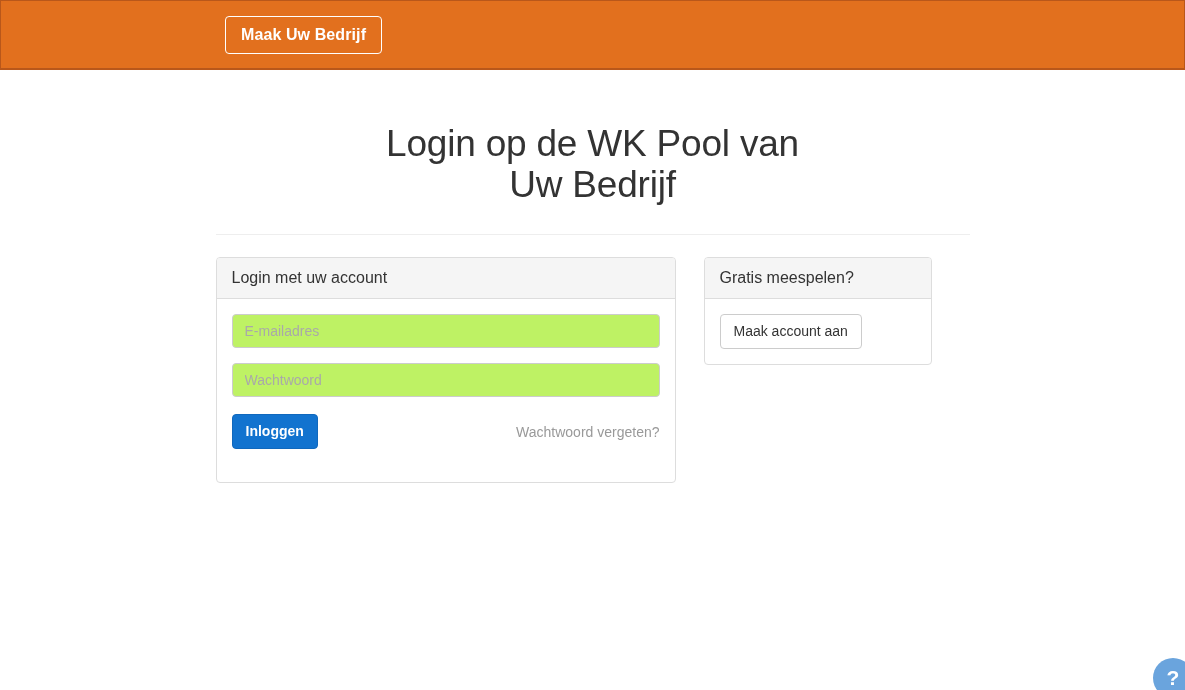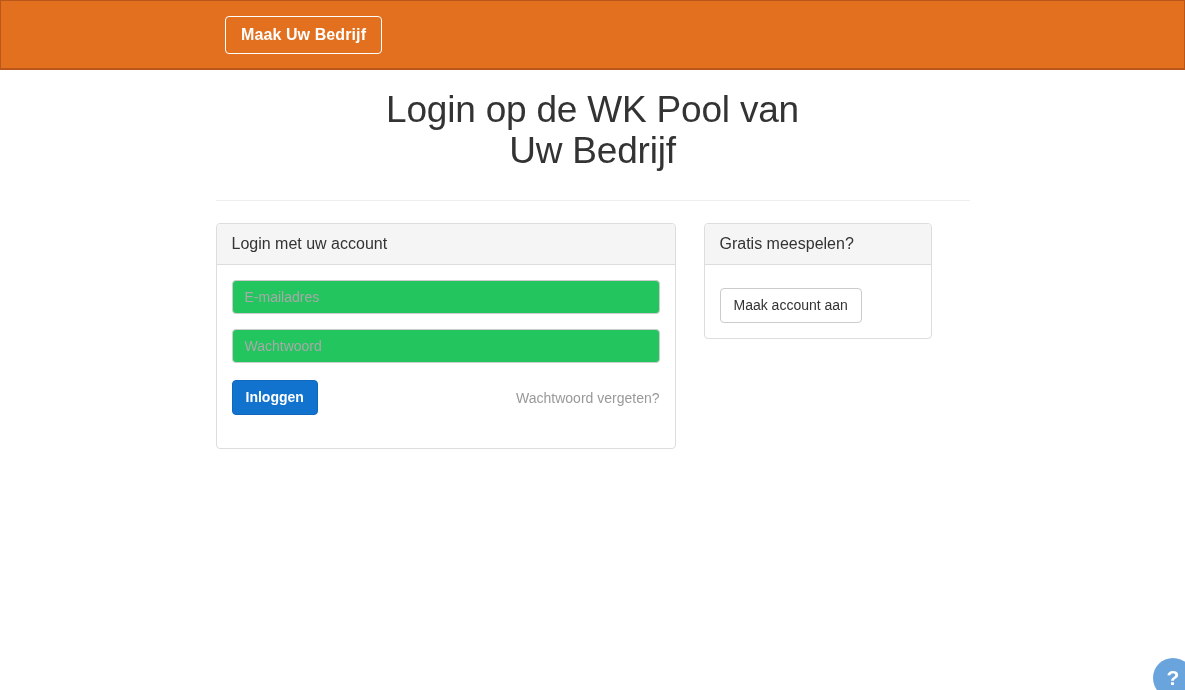--- a/index.html
+++ b/index.html
@@ -37,21 +37,21 @@
     font-size: 16px;
     font-weight: bold;
     letter-spacing: 0.1px;
     white-space: nowrap;
   }
 
   
   .container {
     width: 754px;
     margin: 0 auto;
-    padding-top: 20px;
+    padding-top: 54px;
   }
 
   .page-title {
     text-align: center;
     font-size: 37px;
     font-weight: 300;
     line-height: 1.1;
     color: #333333;
     margin: 0;
     padding: 0 0 4px 0;
@@ -94,21 +94,21 @@
 
   
   .form-input {
     display: block;
     width: 100%;
     height: 34px;
     padding: 6px 12px;
     font-size: 14px;
     font-family: "Liberation Sans", sans-serif;
     color: #555555;
-    background: #22c55e;
+    background: #bef264;
     border: 1px solid #cccccc;
     border-radius: 4px;
     outline: none;
     margin-bottom: 15px;
   }
   .form-input::placeholder { color: #a9a9a9; }
 
   .form-actions {
     display: flex;
     align-items: center;
@@ -142,21 +142,20 @@
     display: inline-block;
     background: #ffffff;
     border: 1px solid #cccccc;
     border-radius: 4px;
     color: #333333;
     font-size: 14px;
     font-family: "Liberation Sans", sans-serif;
     padding: 8px 13px;
     cursor: pointer;
     line-height: 1.2;
-    margin-top: 8px;
   }
 
   
   .footer-wrap { padding-top: 15px; }
   hr.sep-footer {
     border: 0;
     border-top: 1px solid #eeeeee;
     margin: 0;
     width: 754px;
   }

